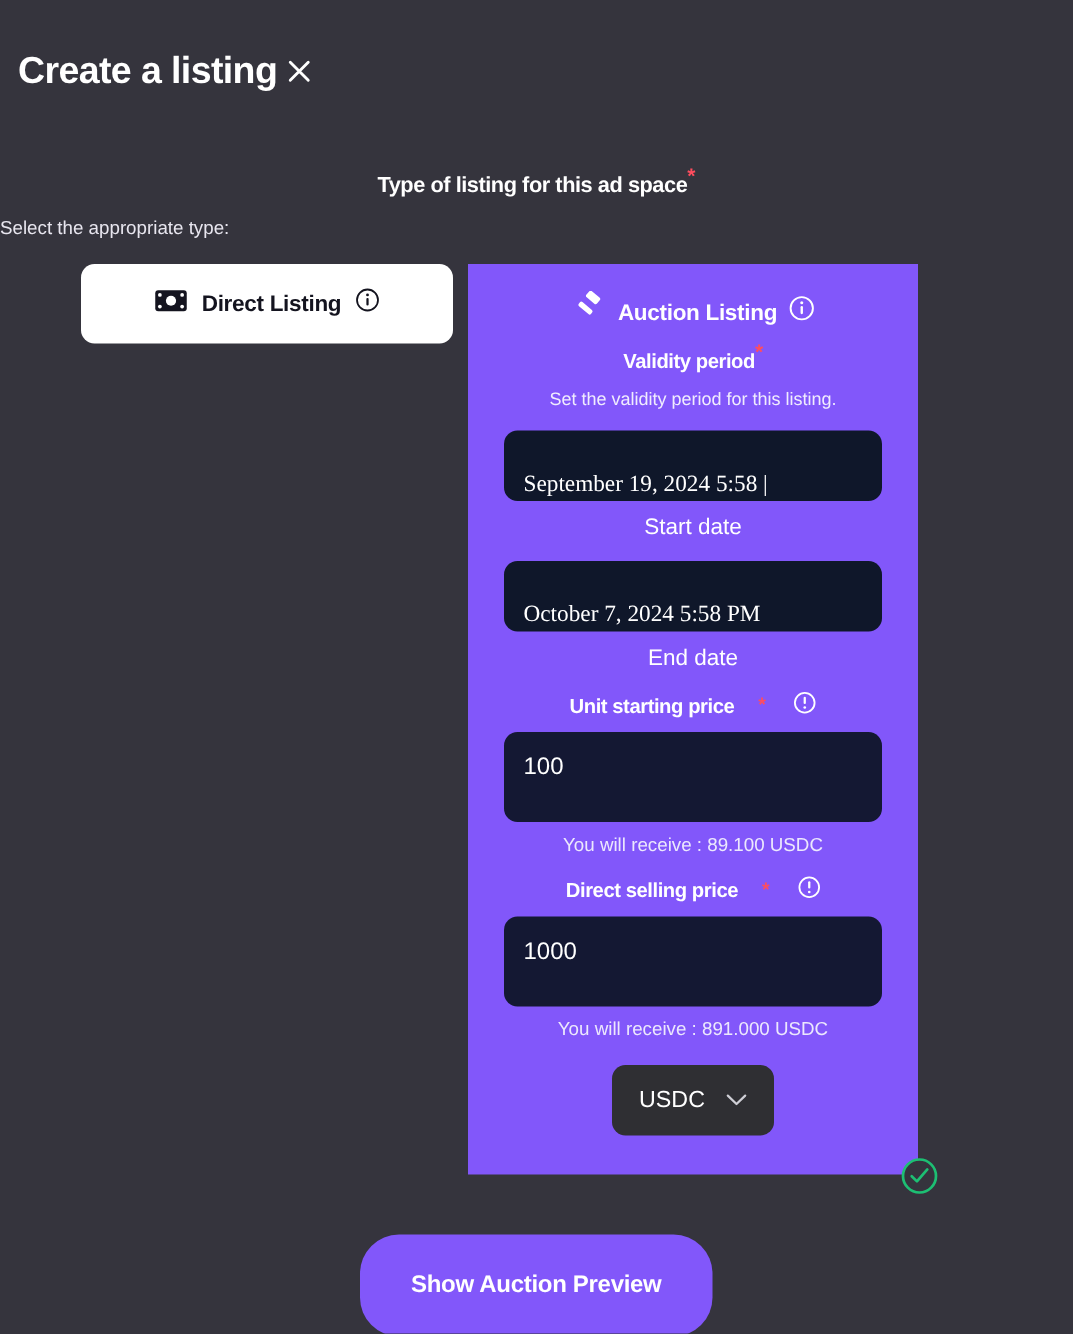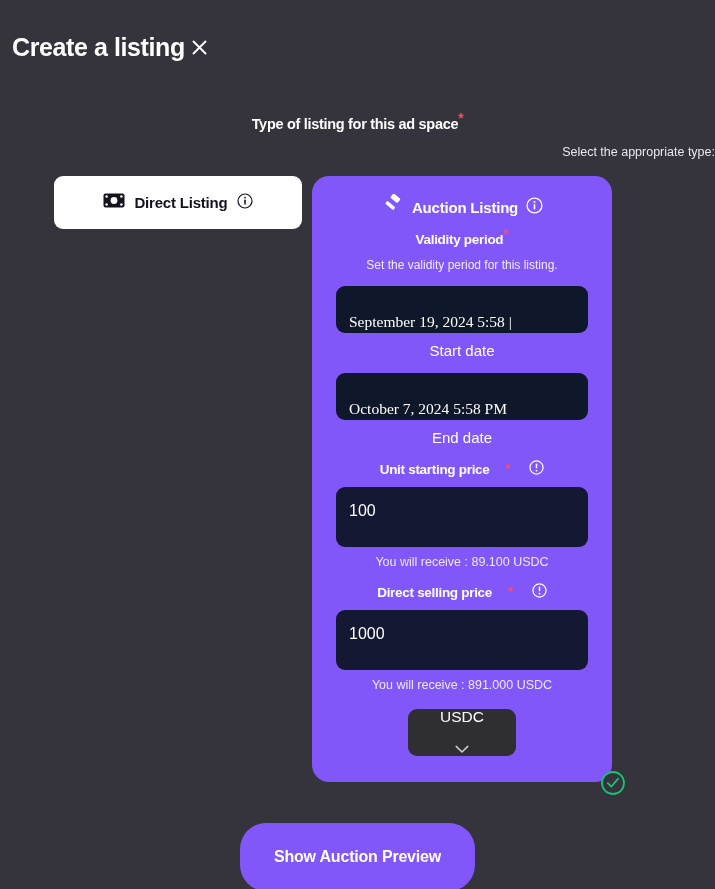--- a/index.html
+++ b/index.html
@@ -63,21 +63,21 @@
     color: #ff4d5e;
     font-size: 14px;
     vertical-align: super;
     line-height: 0;
   }
 
   .section-sub {
     margin-top: 12px;
     font-size: 12.5px;
     color: #e8e6ef;
-    text-align: right;
+    text-align: left;
   }
 
   
   .options {
     margin-top: 17px;
     display: flex;
     align-items: flex-start;
     gap: 10px;
     padding: 0 45px 0 54px;
   }
@@ -102,21 +102,21 @@
   }
 
   .info-dark { display: block; }
   .info-light { display: block; }
 
   
   .auction-panel {
     position: relative;
     width: 300px;
     background: #8257fa;
-    border-radius: 17px;
+    border-radius: 0;
     padding: 18px 24px 26px 24px;
     flex: none;
     cursor: pointer;
   }
 
   .auction-head {
     display: flex;
     align-items: center;
     justify-content: center;
     gap: 8px;
@@ -223,21 +223,20 @@
   .currency-select {
     width: 108px;
     height: 47px;
     background: #2f2f33;
     border-radius: 9px;
     display: flex;
     align-items: center;
     justify-content: center;
     gap: 14px;
     cursor: pointer;
-    flex-direction: column;
   }
   .currency-select .cur-label {
     font-size: 15.5px;
     color: #ffffff;
   }
   .chevron { display: block; }
 
   
   .selected-badge {
     position: absolute;

